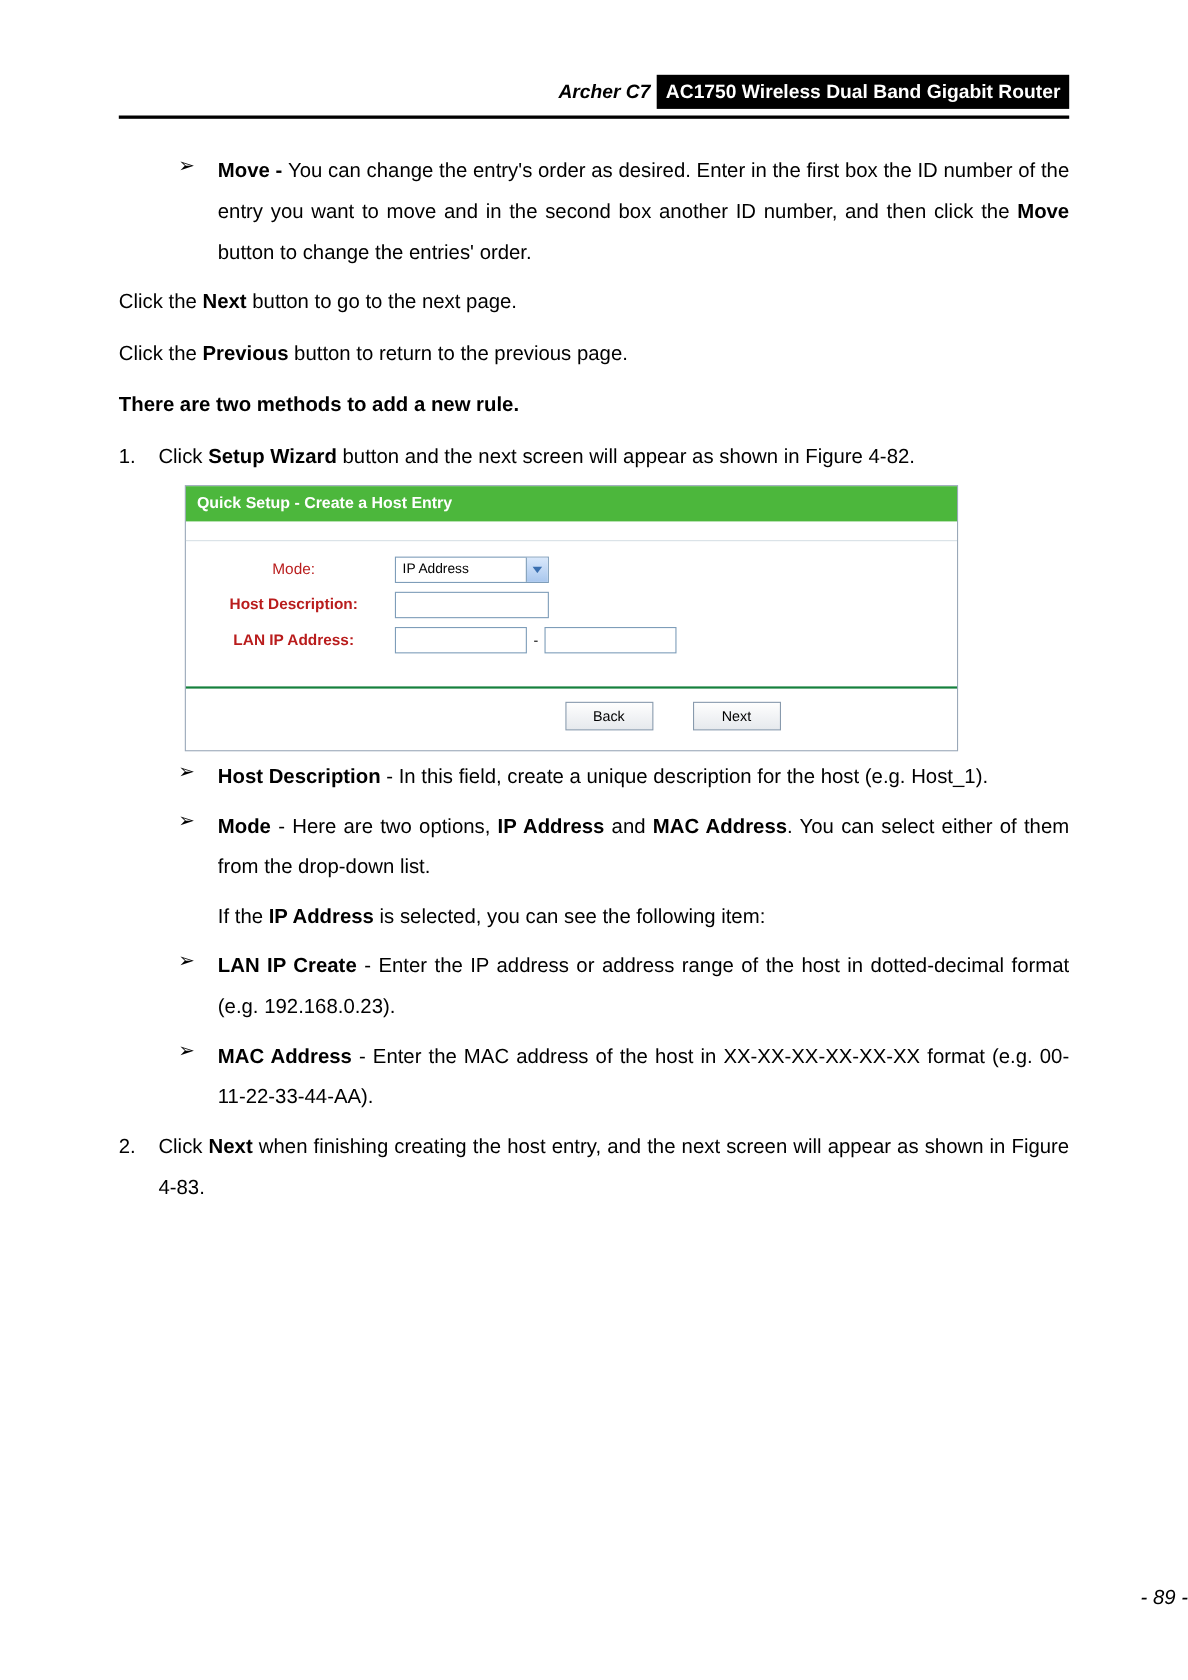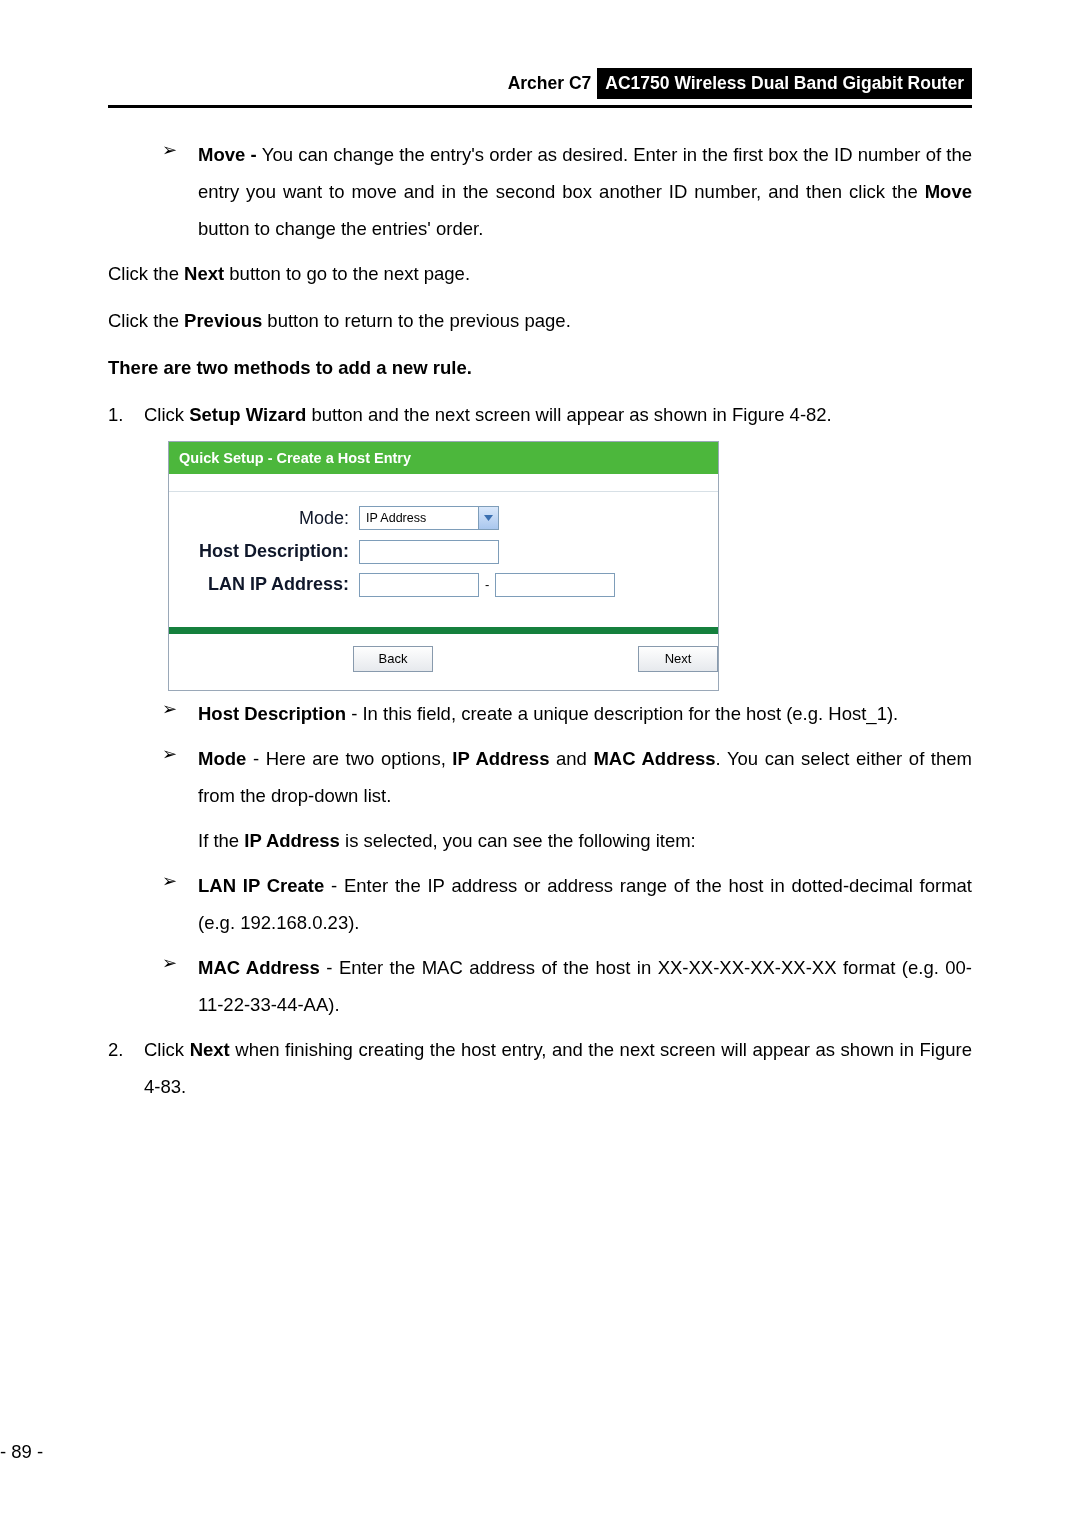--- a/index.html
+++ b/index.html
@@ -18,20 +18,21 @@
     .header {
       display: flex;
       justify-content: flex-end;
       align-items: center;
       margin-bottom: 6px;
     }
     .header-label {
       font-weight: bold;
       font-size: 17.5px;
       padding-right: 6px;
+      font-style: italic;
     }
     .header-badge {
       background: #000;
       color: #fff;
       font-weight: bold;
       font-size: 17.5px;
       padding: 3px 8px;
     }
     .hr-thick {
       border: none;
@@ -73,21 +74,21 @@
       line-height: 2.0;
     }
     .ol-content {
       flex: 1;
       line-height: 2.0;
       text-align: justify;
     }
     
     .figure {
       margin: 6px 0 4px 60px;
-      width: 551px;
+      width: 703px;
       border: 1px solid #9aa8b8;
       background: #fff;
       font-size: 13px;
       font-family: Arial, sans-serif;
     }
     .fig-header {
       background: #4cb73c;
       color: #fff;
       font-weight: bold;
       font-size: 14.5px;
@@ -100,24 +101,24 @@
     .fig-body {
       padding: 14px 16px 22px 16px;
     }
     .form-row {
       display: flex;
       align-items: center;
       margin-bottom: 8px;
     }
     .form-label {
       width: 174px;
-      text-align: right;
+      text-align: center;
       padding-right: 10px;
-      font-size: 18px;
-      color: #0f172a;
+      font-size: 14px;
+      color: #b91c1c;
     }
     .form-label.bold { font-weight: bold; }
     .form-select {
       width: 140px;
       height: 24px;
       border: 1px solid #7e9db9;
       background: #fff;
       display: flex;
       align-items: center;
       justify-content: space-between;
@@ -146,24 +147,24 @@
       gap: 6px;
     }
     .form-input-ip {
       width: 120px;
       height: 24px;
       border: 1px solid #7e9db9;
       background: #fff;
     }
     .ip-dash { font-size: 13px; }
     .fig-footer {
-      border-top: 7px solid #15803d;
+      border-top: 2px solid #15803d;
       padding: 12px 0 18px 0;
       display: flex;
-      justify-content: space-between;
+      justify-content: center;
       padding-left: 184px;
       gap: 36px;
     }
     .fig-btn {
       width: 80px;
       height: 26px;
       border: 1px solid #889aad;
       background: linear-gradient(#fefefe, #e6e9ed);
       font-size: 13px;
       display: flex;
@@ -177,23 +178,24 @@
     }
     .indent-sub {
       padding-left: 90px;
       line-height: 2.0;
       margin-bottom: 8px;
     }
     .page-number {
       position: absolute;
       bottom: 62px;
       width: 100%;
-      text-align: left;
+      text-align: right;
       font-size: 18.5px;
       left: 0;
+      font-style: italic;
     }
   </style>
 </head>
 <body>
 
 <div class="page">
 
   <div class="header">
     <span class="header-label">Archer C7</span>
     <span class="header-badge">AC1750 Wireless Dual Band Gigabit Router</span>

